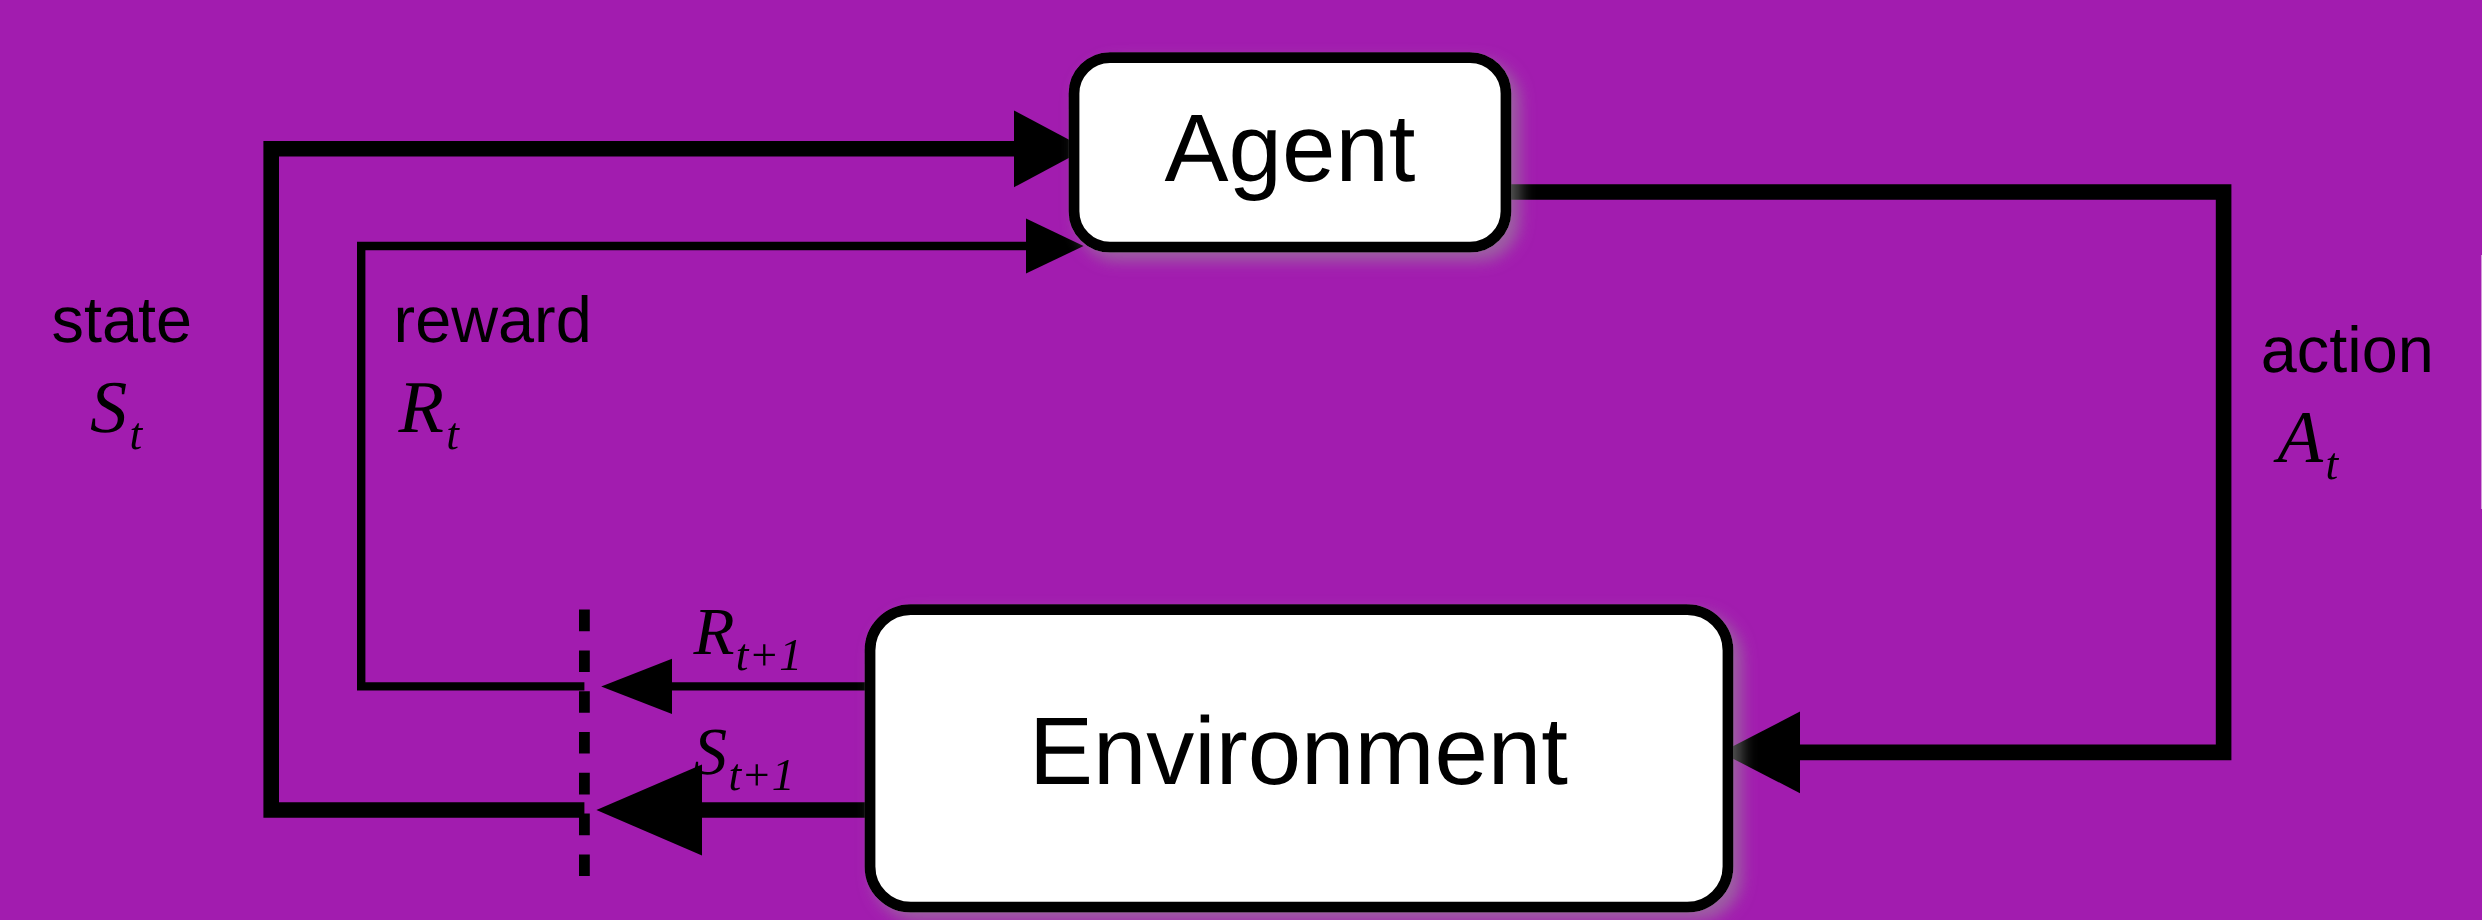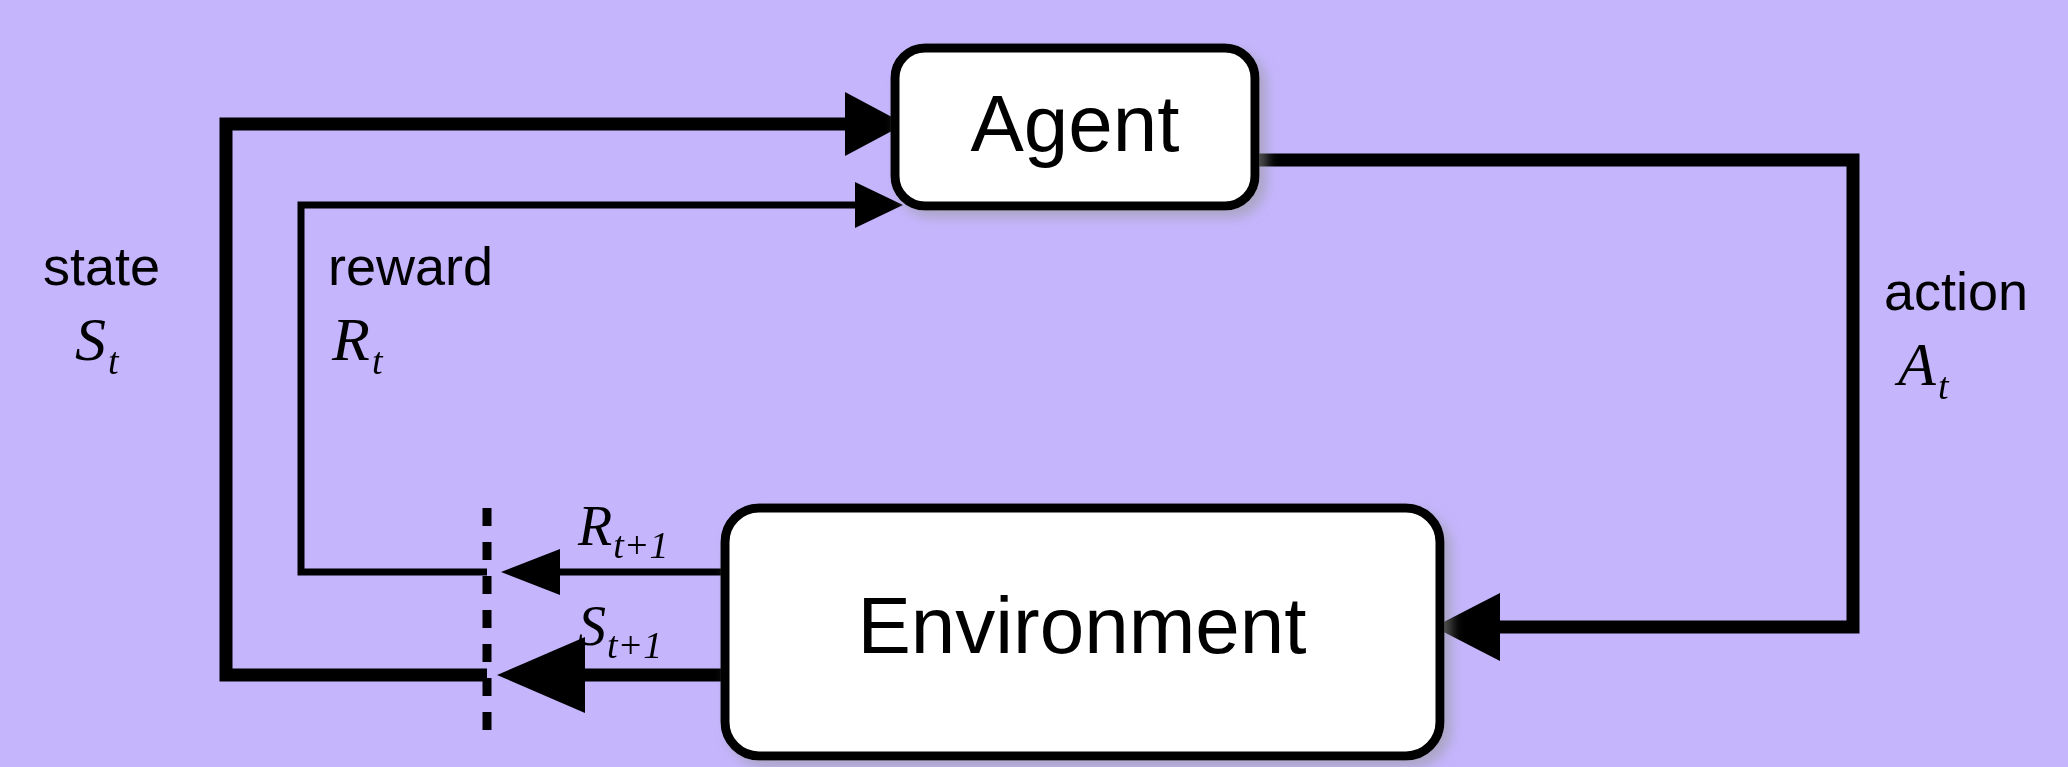--- a/index.html
+++ b/index.html
@@ -4,21 +4,21 @@
 <style>
   html, body {
     margin: 0;
     padding: 0;
     background: #ffffff;
   }
   #diagram-root {
     position: relative;
     width: 2068px;
     height: 767px;
-    background: #c4b5fd;
+    background: #a21caf;
     font-family: "Liberation Sans", sans-serif;
     overflow: hidden;
   }
   svg#rl-svg {
     position: absolute;
     left: 0;
     top: 0;
     width: 2068px;
     height: 767px;
     display: block;

